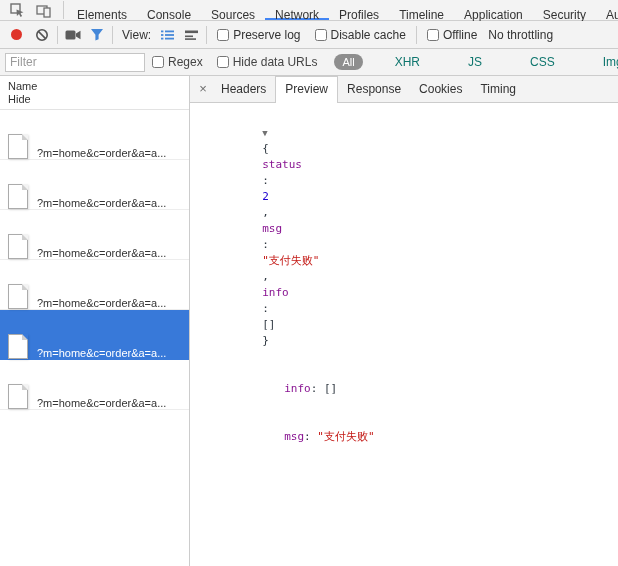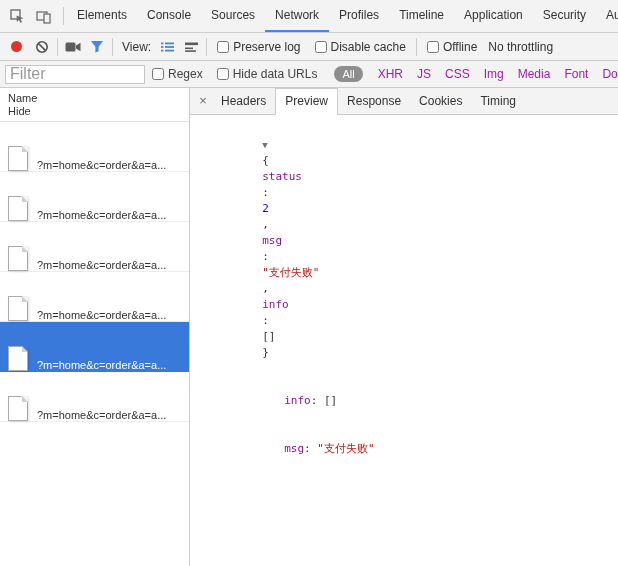--- a/index.html
+++ b/index.html
@@ -9,21 +9,21 @@
     --key-purple:#881391;
     --string-red:#c41a16;
     --number-blue:#1c00cf;
   }
   *{box-sizing:border-box;margin:0;padding:0;}
   html,body{width:618px;height:566px;overflow:hidden;background:#fff;
     font-family:"Liberation Sans", sans-serif;-webkit-font-smoothing:antialiased;}
   .devtools{width:618px;height:566px;display:flex;flex-direction:column;background:#fff;}
 
   
-  .tabbar{height:33px;background:#f3f3f3;border-bottom:1px solid #cfcfcf;
+  .tabbar{height:21px;background:#f3f3f3;border-bottom:1px solid #cfcfcf;
     display:flex;align-items:stretch;flex:none;}
   .toolbar-icons{display:flex;align-items:center;padding:0 4px;}
   .icon-btn{border:none;background:transparent;width:26px;height:24px;display:flex;
     align-items:center;justify-content:center;cursor:pointer;}
   .vsep{width:1px;height:18px;background:#ccc;align-self:center;margin:0 3px;flex:none;}
   .tabs{display:flex;align-items:stretch;}
   .tab{padding:0 10px;line-height:31px;font-size:12px;color:#333;cursor:pointer;}
   .tab.selected{box-shadow:inset 0 -2px 0 var(--accent-blue);}
 
   
@@ -35,25 +35,25 @@
     width:24px;height:22px;cursor:pointer;flex:none;}
   .lbl{margin:0 4px 0 6px;color:#333;}
   .chk{display:flex;align-items:center;margin:0 7px;cursor:pointer;white-space:nowrap;}
   .chk input{width:12px;height:12px;margin-right:4px;cursor:pointer;}
   .throttle{color:#333;margin-left:4px;cursor:pointer;white-space:nowrap;}
 
   
   .filter-toolbar{height:27px;background:#f3f3f3;border-bottom:1px solid #ccc;
     display:flex;align-items:center;padding:0 5px;flex:none;font-size:12px;color:#444;}
   .filter-input{width:140px;height:19px;border:1px solid #c5c5c5;background:#fff;
-    font-size:16px;padding:0 4px;color:#333;outline:none;font-family:"Liberation Sans",sans-serif;}
+    font-size:12px;padding:0 4px;color:#333;outline:none;font-family:"Liberation Sans",sans-serif;}
   .filter-input::placeholder{color:#9a9a9a;}
   .all-pill{background:#8e8e8e;color:#fff;border-radius:9px;padding:2px 8px;font-size:11px;
     margin:0 8px 0 10px;cursor:pointer;flex:none;}
-  .type-filter{color:#a21caf;margin:0 7px;cursor:pointer;flex:none;}
+  .type-filter{color:#0f766e;margin:0 24px;cursor:pointer;flex:none;}
 
   
   .main{flex:1;display:flex;min-height:0;}
   .request-panel{width:190px;flex:none;border-right:1px solid #ccc;display:flex;flex-direction:column;background:#fff;}
   .list-header{padding:4px 8px 3px 8px;font-size:11px;color:#333;border-bottom:1px solid #e3e3e3;}
   .list-header .hdr{line-height:13px;}
   .req-row{height:50px;display:flex;align-items:flex-end;padding:0 6px;border-bottom:1px solid #ededed;
     cursor:pointer;font-size:11px;color:#333;}
   .req-row.selected{background:var(--selection-blue);color:#fff;border-bottom-color:var(--selection-blue);}
   .doc-icon{width:20px;height:25px;background:#fff;border:1px solid #ababab;flex:none;

